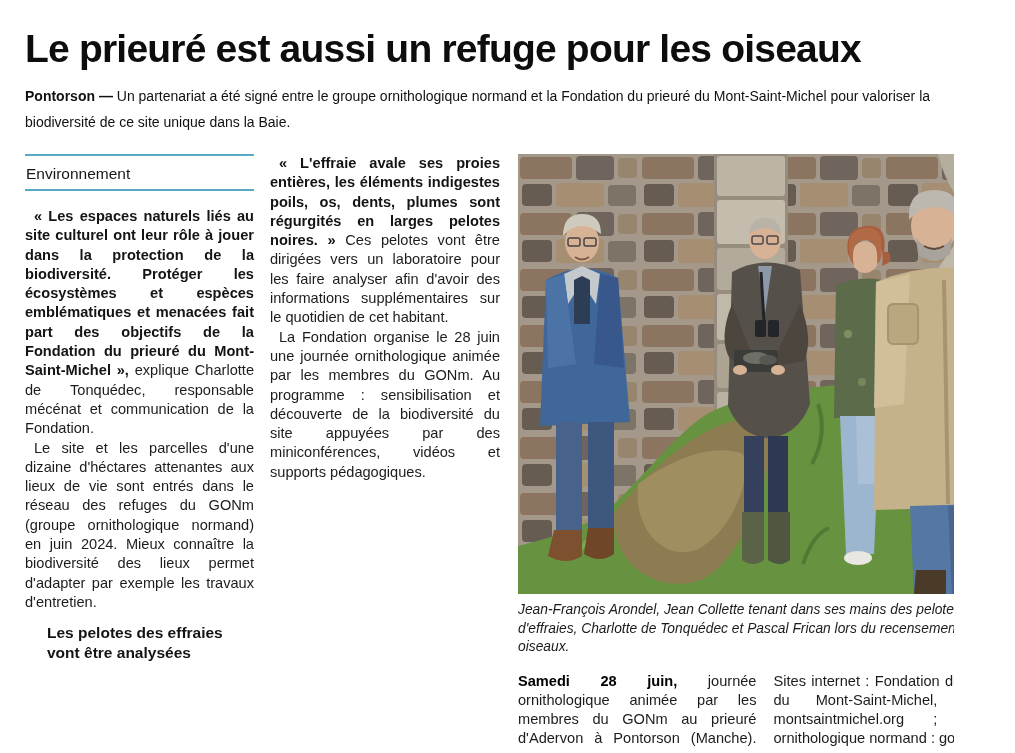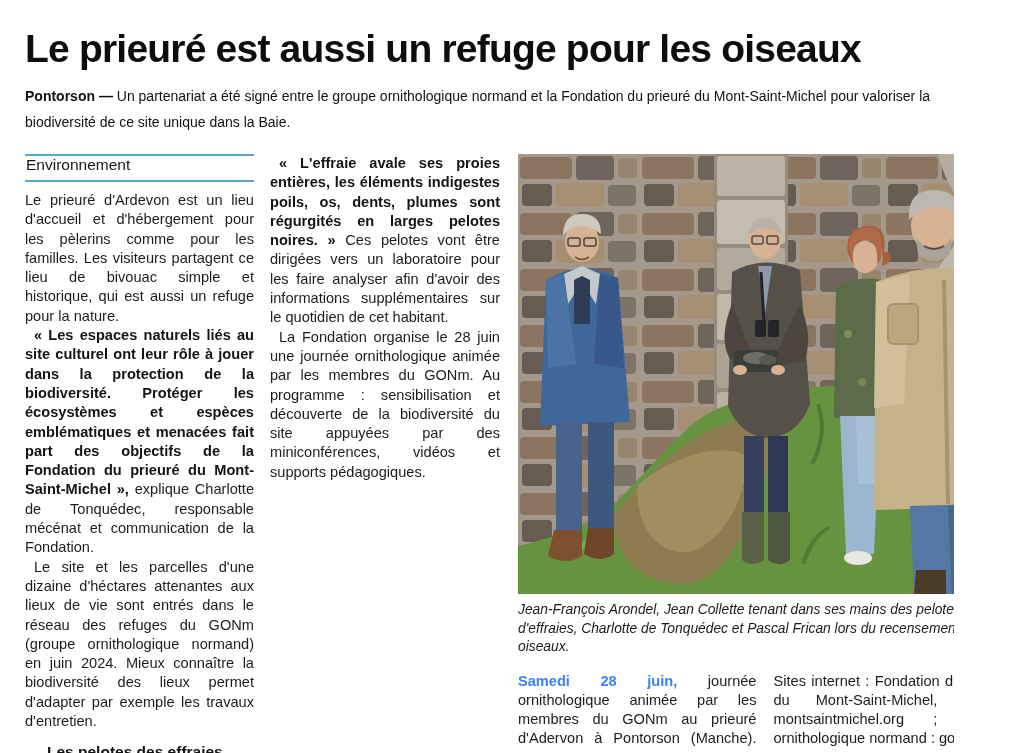--- a/index.html
+++ b/index.html
@@ -29,22 +29,22 @@
     max-width:962px;
   }
   .lead b{font-weight:bold;}
   .content{display:flex;}
   .col1{width:229px;margin-right:16px;flex:none;}
   .col2{width:230px;margin-right:18px;flex:none;}
   .rightcol{width:494px;flex:none;}
   .kicker{
     border-top:2px solid #58a8c6;
     border-bottom:2px solid #58a8c6;
-    padding:0 0 6px 1px;
-    margin-bottom:9px;
+    padding:9px 0 6px 1px;
+    margin-bottom:16px;
     font-size:15.5px;
     color:#161616;
   }
   .body-text p{
     margin:0;
     font-size:14.6px;
     line-height:19.3px;
     text-align:justify;
     color:#1c1c1c;
   }
@@ -85,36 +85,35 @@
   .info{
     margin-top:15px;
     column-count:2;
     column-gap:17px;
     font-size:14.6px;
     line-height:19.3px;
     text-align:justify;
     color:#1c1c1c;
   }
   .info p{margin:0;}
-  .info b{font-weight:bold;color:#3b82f6;}
+  .info b{font-weight:bold;color:#000000;}
 </style>
 </head>
 <body>
 
 <div class="page">
 
   <h1 class="title">Le prieuré est aussi un refuge pour les oiseaux</h1>
 
   <p class="lead"><b>Pontorson —</b><span> Un partenariat a été signé entre le groupe ornithologique normand et la Fondation du prieuré du Mont-Saint-Michel pour valoriser la biodiversité de ce site unique dans la Baie.</span></p>
 
   <div class="content">
 
     <div class="col1 body-text">
       <div class="kicker">Environnement</div>
-      <p>Le prieuré d'Ardevon est un lieu d'accueil et d'hébergement pour les pèlerins comme pour les familles. Les visiteurs partagent ce lieu de bivouac simple et historique, qui est aussi un refuge pour la nature.</p>
       <p class="ind"><b>« Les espaces naturels liés au site culturel ont leur rôle à jouer dans la protection de la biodiversité. Protéger les écosystèmes et espèces emblématiques et menacées fait part des objectifs de la Fondation du prieuré du Mont-Saint-Michel », </b><span>explique Charlotte de Tonquédec, responsable mécénat et communication de la Fondation.</span></p>
       <p class="ind">Le site et les parcelles d'une dizaine d'héctares attenantes aux lieux de vie sont entrés dans le réseau des refuges du GONm (groupe ornithologique normand) en juin 2024. Mieux connaître la biodiversité des lieux permet d'adapter par exemple les travaux d'entretien.</p>
       <h3 class="subhead">Les pelotes des effraies vont être analysées</h3>
 
     </div>
 
     <div class="col2 body-text">
       <p class="ind"><b>« L'effraie avale ses proies entières, les éléments indigestes poils, os, dents, plumes sont régurgités en larges pelotes noires. » </b><span>Ces pelotes vont être dirigées vers un laboratoire pour les faire analyser afin d'avoir des informations supplémentaires sur le quotidien de cet habitant.</span></p>
       <p class="ind">La Fondation organise le 28 juin une journée ornithologique animée par les membres du GONm. Au programme : sensibilisation et découverte de la biodiversité du site appuyées par des miniconférences, vidéos et supports pédagogiques.</p>
 

